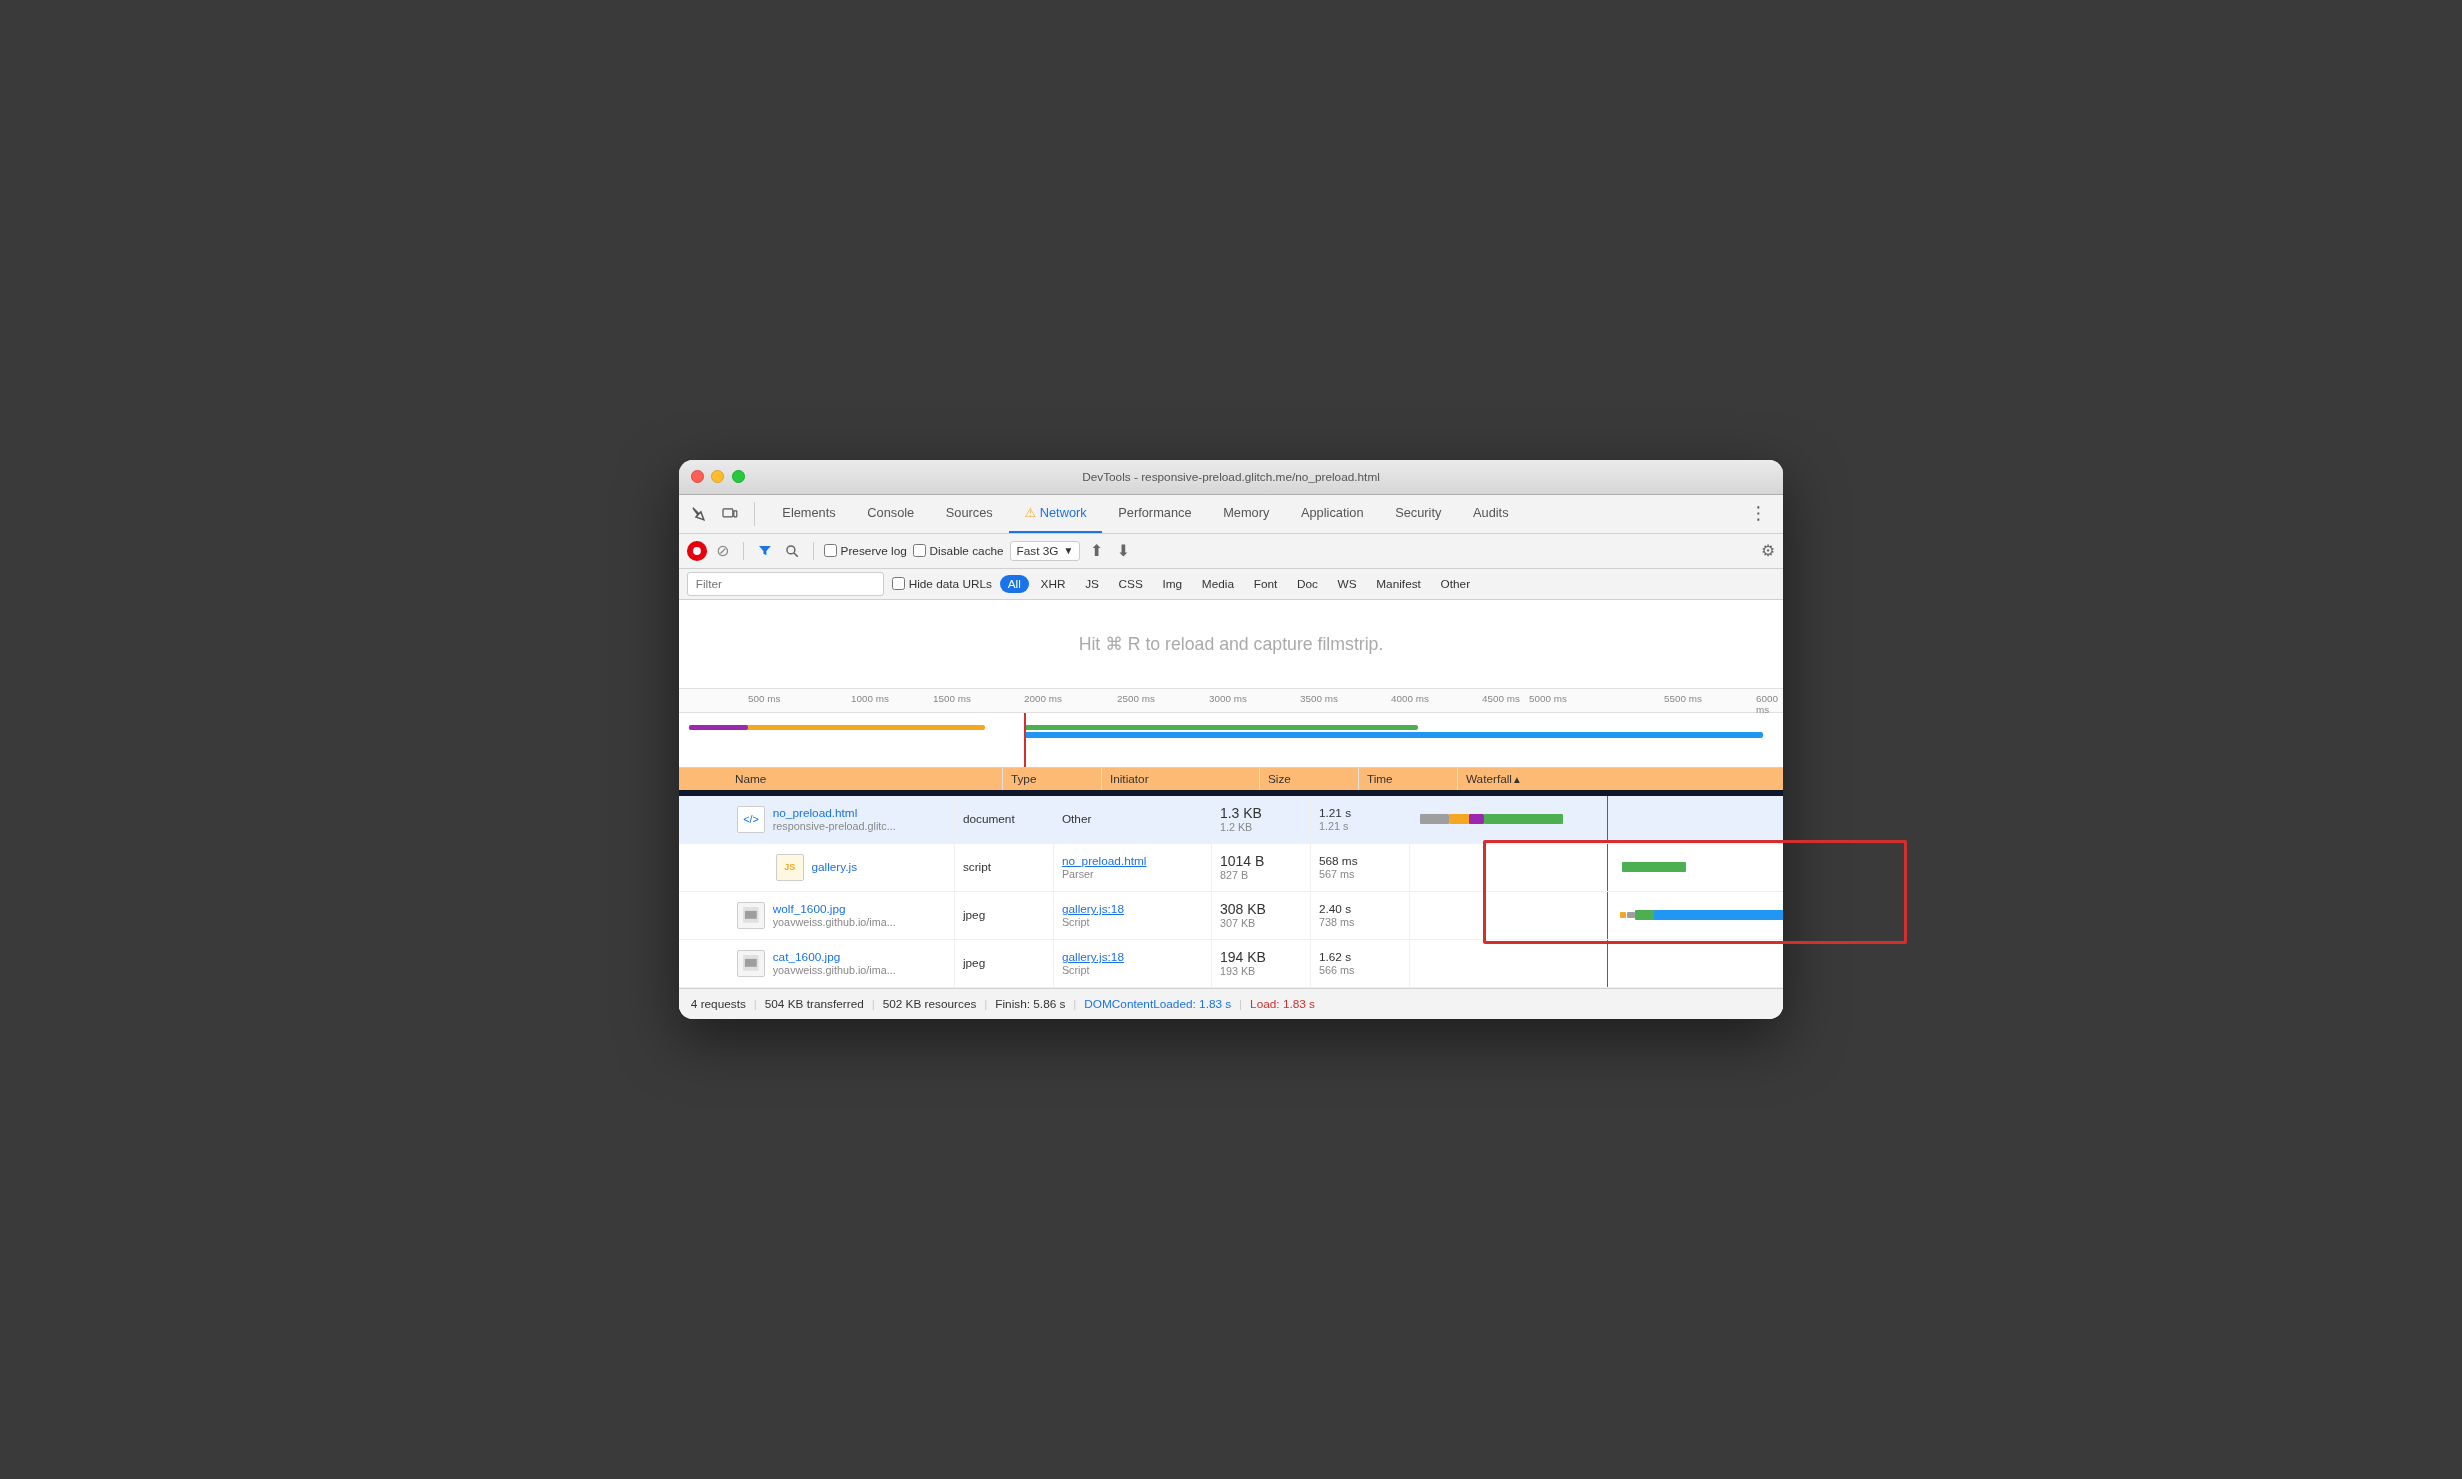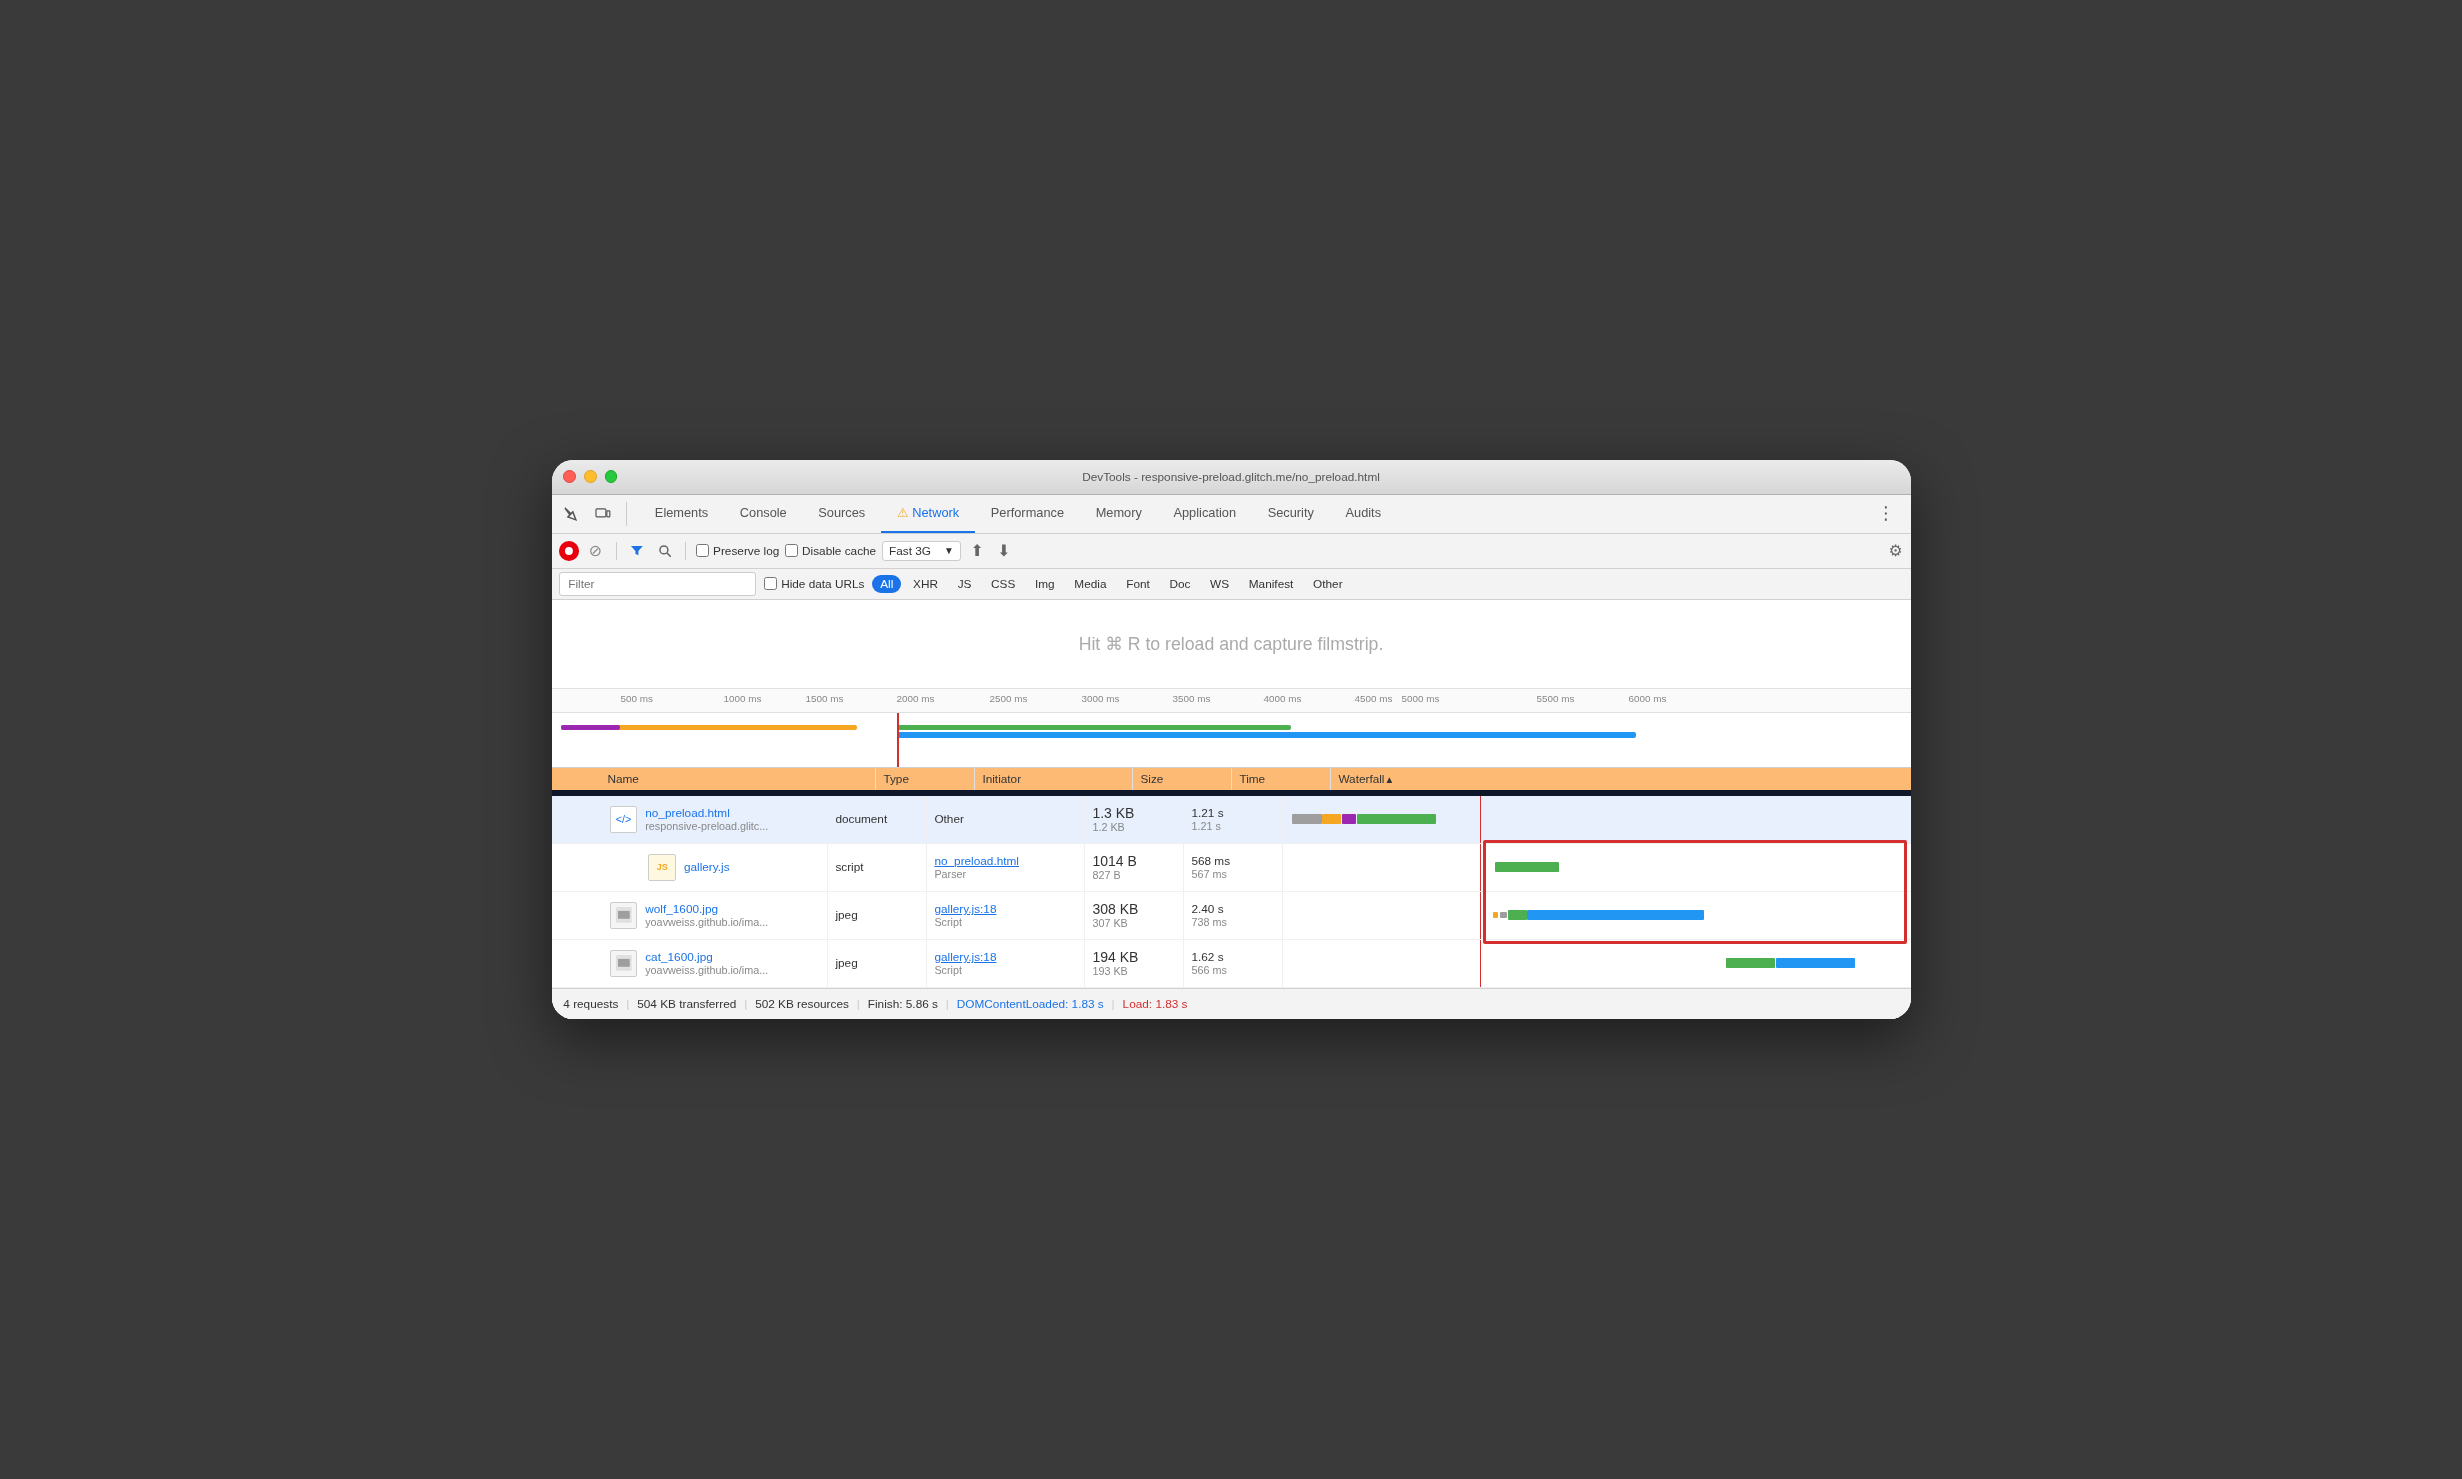--- a/index.html
+++ b/index.html
@@ -5,23 +5,23 @@
     * { box-sizing: border-box; margin: 0; padding: 0; }
     body {
       background: #3a3a3a;
       display: flex;
       justify-content: center;
       align-items: center;
       min-height: 100vh;
       font-family: -apple-system, BlinkMacSystemFont, 'Helvetica Neue', Arial, sans-serif;
     }
     .window {
-      width: 1359px;
+      width: 1104px;
       background: #f5f5f5;
-      border-radius: 21px;
+      border-radius: 14px;
       box-shadow: 0 19.7px 59px rgba(0,0,0,0.5);
       overflow: hidden;
     }
     .title-bar {
       background: linear-gradient(180deg, #ebebeb 0%, #d6d6d6 100%);
       height: 35px;
       display: flex;
       align-items: center;
       padding: 0 11.8px;
       border-bottom: 1px solid #b0b0b0;
@@ -146,21 +146,21 @@
       gap: 3.9px;
       font-size: 11.8px;
       color: #333;
       cursor: pointer;
       white-space: nowrap;
     }
     .toolbar-checkbox-label input { cursor: pointer; }
     .throttle-select {
       display: flex;
       align-items: center;
-      gap: 13px;
+      gap: 5px;
       font-size: 11.8px;
       color: #333;
       cursor: pointer;
       border: 1px solid #ccc;
       border-radius: 3px;
       padding: 2px 5.9px;
       background: #fff;
     }
     .toolbar-upload-btn {
       color: #666;

